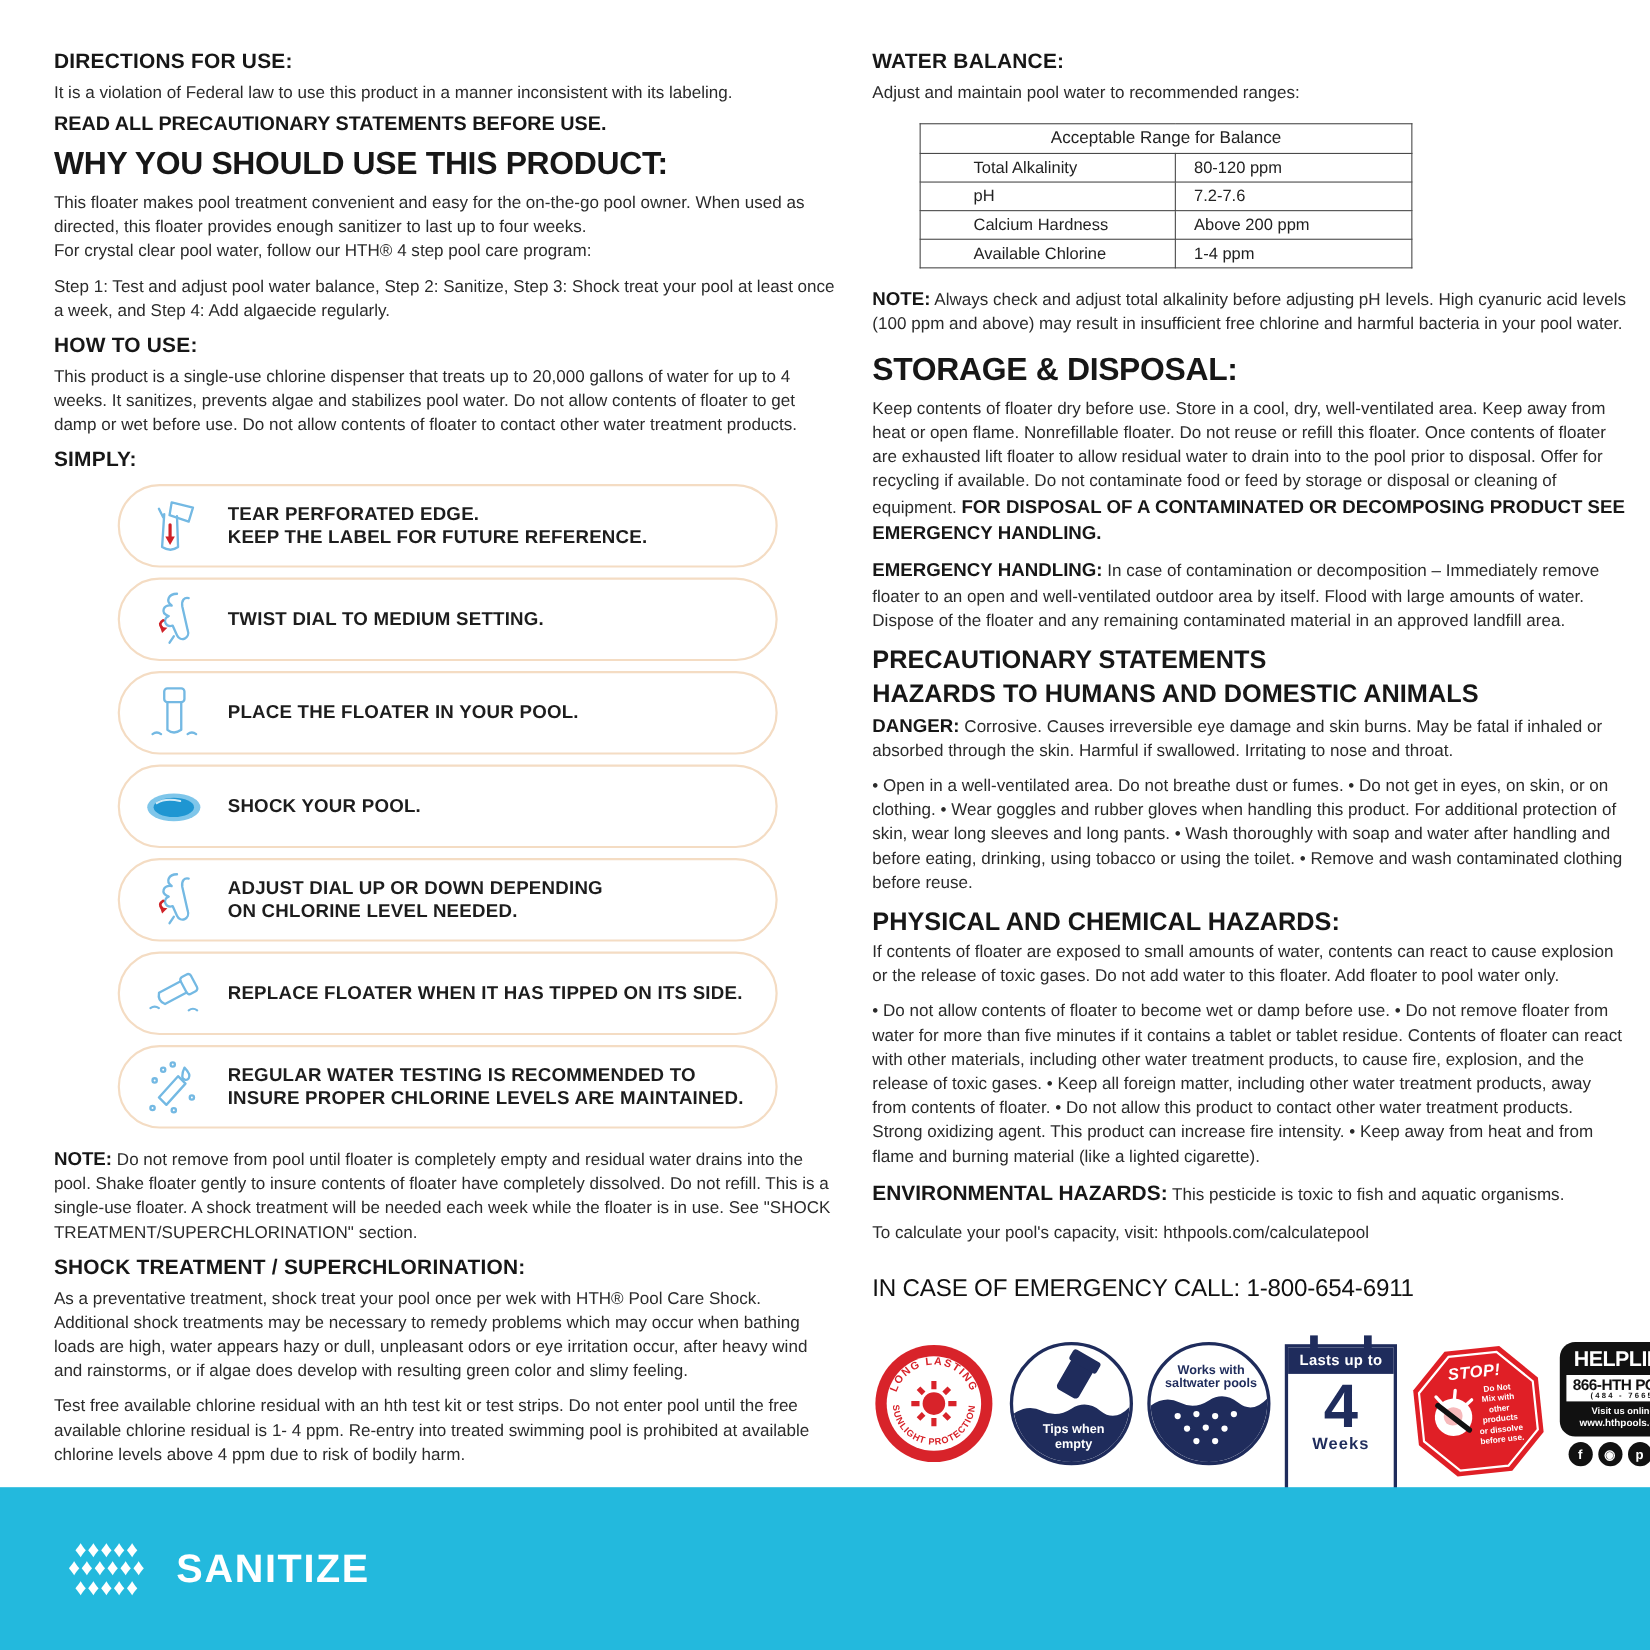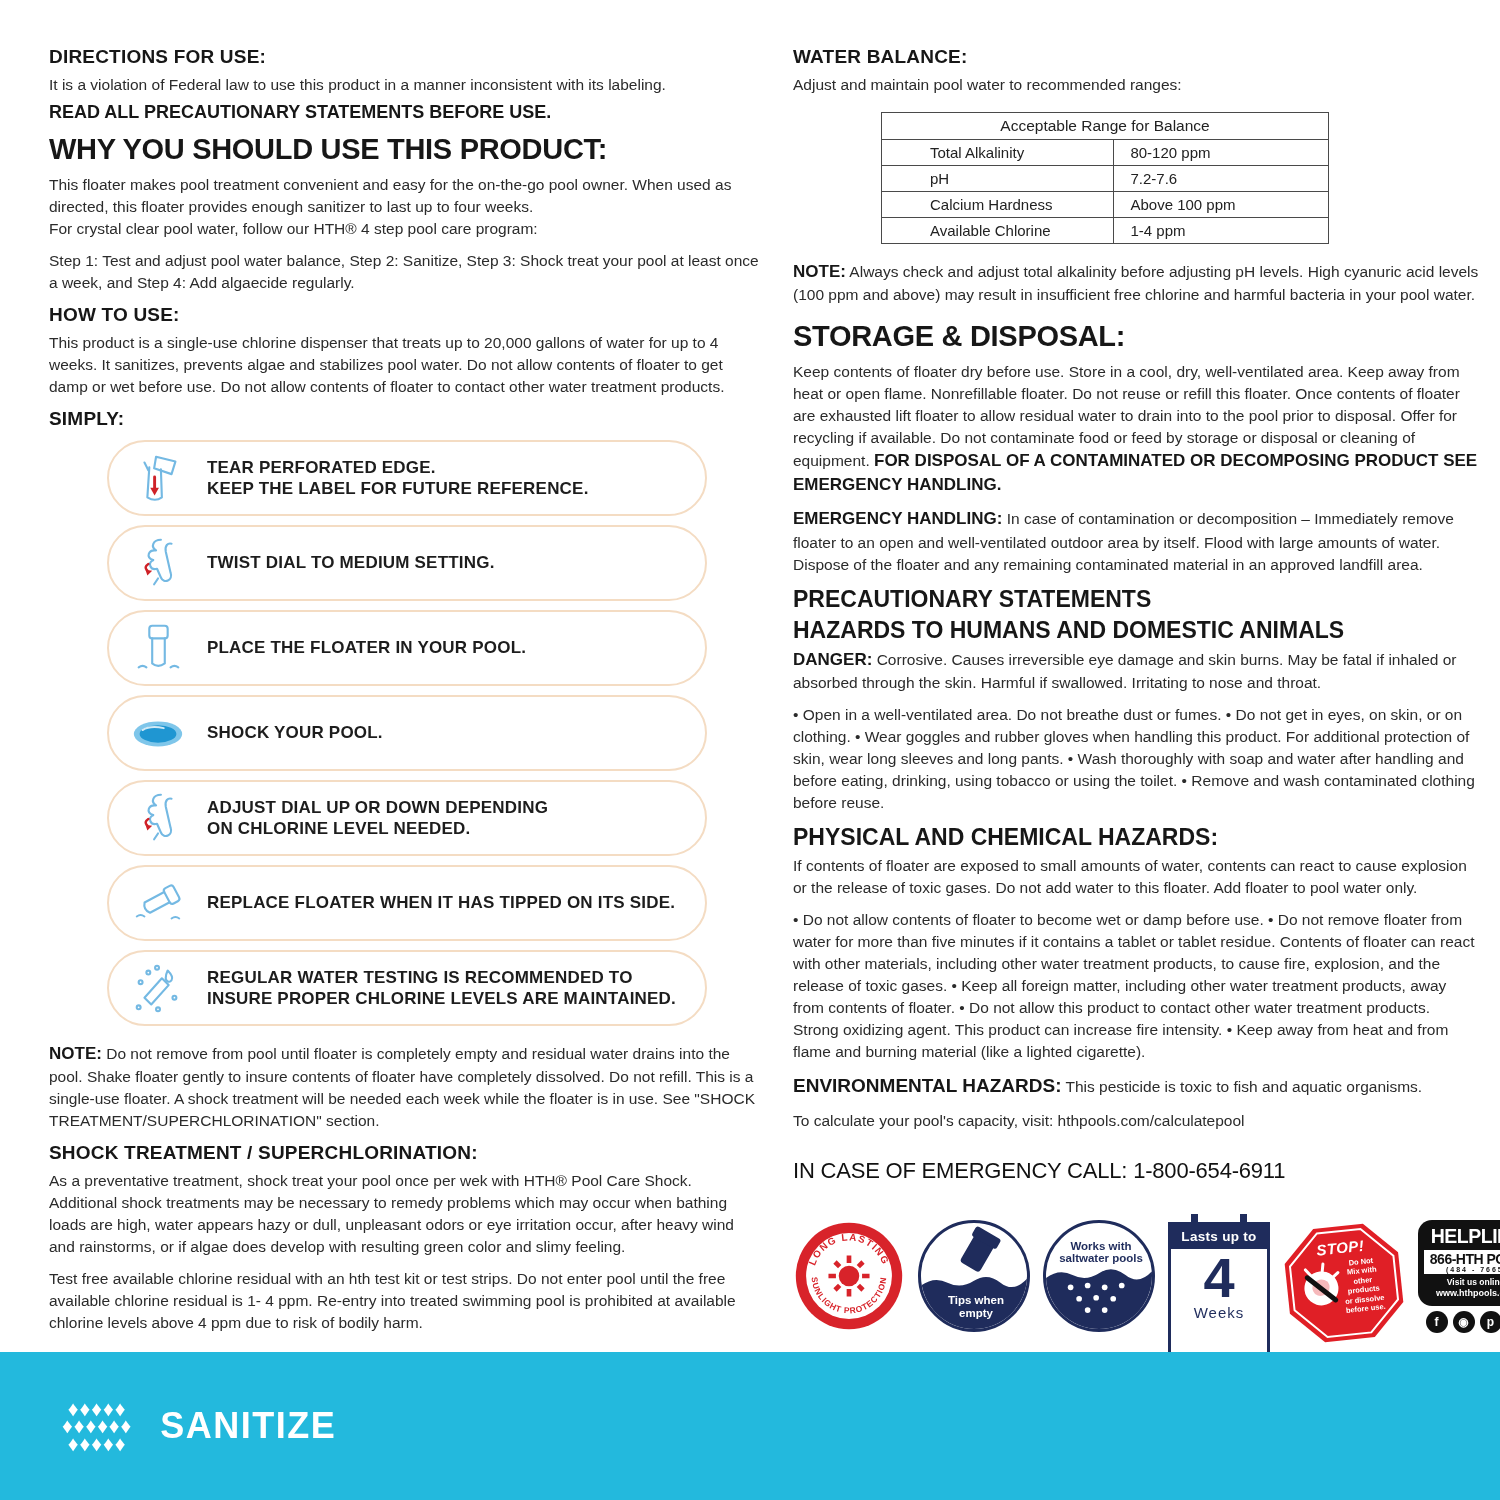--- a/index.html
+++ b/index.html
@@ -18,21 +18,21 @@
   .bold-tail{font-weight:bold;font-size:17px;color:#171717;}
 
   
   .steps{display:flex;flex-direction:column;gap:9px;margin:10px 0 16px 58px;width:600px;}
   .pill{display:flex;align-items:center;gap:20px;border:2px solid #f4dcc3;border-radius:40px;
         padding:5px 20px;min-height:62px;background:#fff;}
   .pill-icon{flex:0 0 58px;height:58px;}
   .pill-text{font-size:17px;font-weight:bold;color:#1d1d1d;white-space:pre-line;letter-spacing:.2px;line-height:1.25;}
 
   
-  .wb-table{border-collapse:collapse;margin:16px 0 14px 88px;width:448px;font-size:15px;color:#222;}
+  .wb-table{border-collapse:collapse;margin:16px 0 14px 43px;width:448px;font-size:15px;color:#222;}
   .wb-table th,.wb-table td{border:1.5px solid #4a4a4a;padding:4px 8px;font-weight:normal;}
   .wb-table th{text-align:center;font-size:15.5px;}
   .wb-table td.param{padding-left:48px;width:52%;}
   .wb-table td.range{padding-left:16px;}
 
   .emergency-call{font-size:22px;font-weight:normal;color:#111;margin:26px 0 0 0;letter-spacing:-.2px;}
 
   
   .badge-row{display:flex;align-items:flex-start;gap:13px;margin-top:36px;}
   .round-badge{position:relative;width:112px;height:112px;border-radius:50%;overflow:hidden;flex:0 0 auto;}
@@ -42,21 +42,21 @@
         white-space:pre-line;line-height:1.12;}
   .tips-text{bottom:9px;color:#fff;font-size:11.5px;}
   .salt-text{top:17px;color:#1f2c5c;font-size:11.5px;}
 
   .calendar{position:relative;width:102px;height:144px;background:#fff;border:3px solid #1f2c5c;
             box-sizing:border-box;margin-top:2px;flex:0 0 auto;}
   .cal-tab{position:absolute;top:-11px;width:7px;height:16px;background:#1f2c5c;}
   .cal-head{background:#1f2c5c;color:#fff;font-size:13.5px;font-weight:bold;text-align:center;
             padding:4px 0 5px 0;letter-spacing:.3px;}
   .cal-num{font-size:56px;font-weight:bold;color:#1f2c5c;text-align:center;line-height:.95;margin-top:2px;}
-  .cal-weeks{font-size:15px;font-weight:normal;color:#1f2c5c;text-align:center;letter-spacing:1px;}
+  .cal-weeks{font-size:15px;font-weight:bold;color:#1f2c5c;text-align:center;letter-spacing:1px;}
 
   .stopwrap{position:relative;width:122px;height:122px;flex:0 0 auto;transform:rotate(-6deg);margin-top:2px;}
   .stop-title{position:absolute;top:17px;left:0;width:100%;text-align:center;color:#fff;
               font-size:15px;font-weight:bold;font-style:italic;letter-spacing:.5px;}
   .stop-body{position:absolute;top:37px;right:16px;width:52px;text-align:center;color:#fff;
              font-size:7.5px;font-weight:bold;line-height:1.25;white-space:pre-line;}
 
   .helpline{width:118px;flex:0 0 auto;text-align:center;}
   .helpline-badge{background:#111;border-radius:14px;padding:7px 5px 8px 5px;}
   .hl-title{color:#fff;font-size:19.5px;font-weight:bold;letter-spacing:-.5px;line-height:1;}
@@ -213,21 +213,21 @@
         <tr>
           <td class="param">Total Alkalinity</td>
           <td class="range">80-120 ppm</td>
             </tr>
         <tr>
           <td class="param">pH</td>
           <td class="range">7.2-7.6</td>
             </tr>
         <tr>
           <td class="param">Calcium Hardness</td>
-          <td class="range">Above 100 ppm</td>
+          <td class="range">Above 200 ppm</td>
             </tr>
         <tr>
           <td class="param">Available Chlorine</td>
           <td class="range">1-4 ppm</td>
             </tr>
       </tbody>
         </table>
 
       <p class="body-text" style="margin-top:16px;">
         <span class="lead-label">NOTE:</span>

